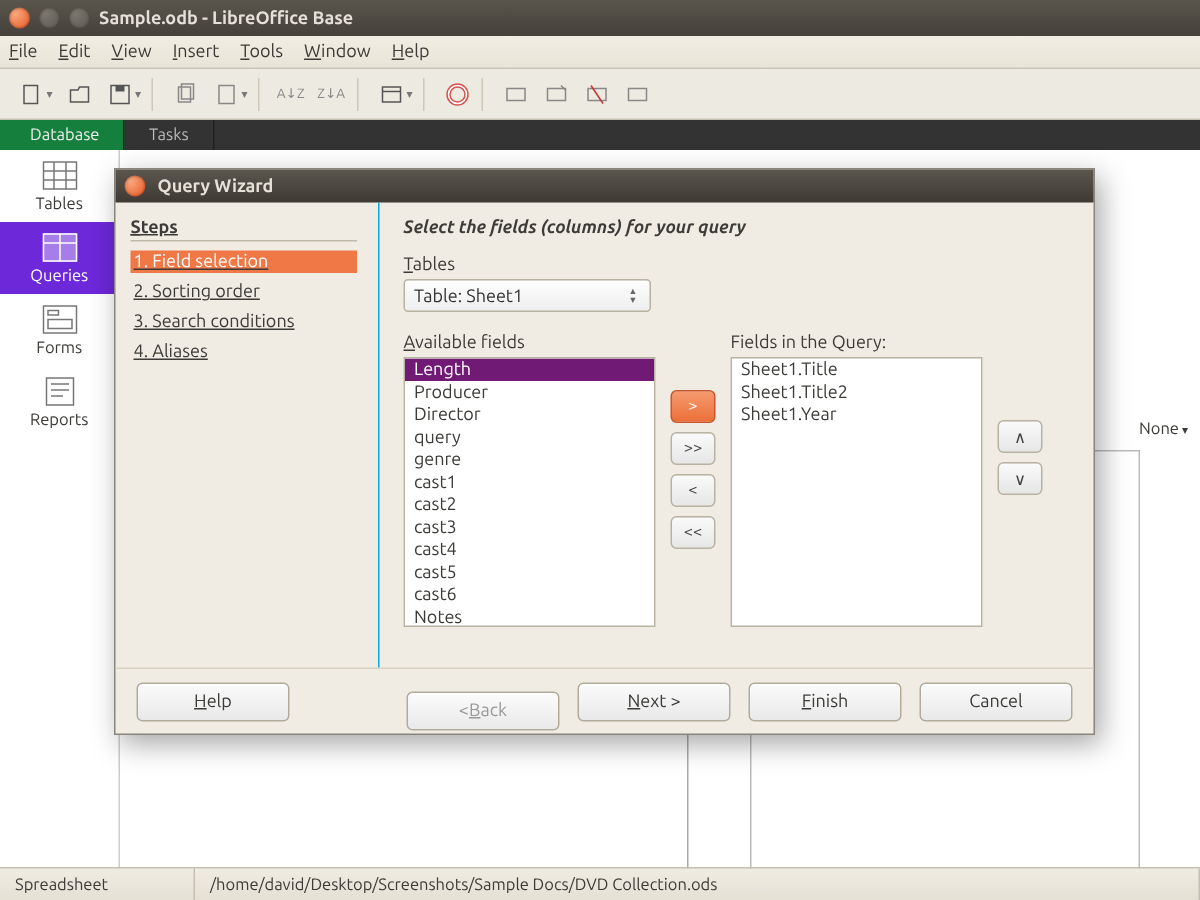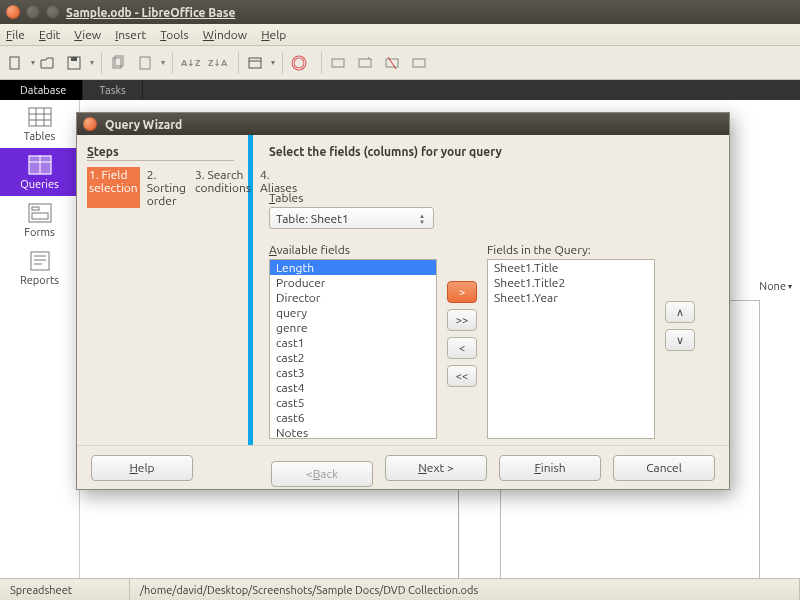--- a/index.html
+++ b/index.html
@@ -25,21 +25,21 @@
     padding: 0 6px;
     gap: 6px;
   }
   .winbtn {
     width: 14px; height: 14px; border-radius: 50%;
     display: inline-block;
     box-shadow: inset 0 0 2px rgba(0,0,0,.5);
   }
   .winbtn.close { background: radial-gradient(circle at 30% 30%, #f7a97e, #e95420); }
   .winbtn.min, .winbtn.max { background: radial-gradient(circle at 30% 30%, #7b776e, #5c584f); }
-  .titlebar-text { font-weight: bold; font-size: 12px; text-decoration: underline; }
+  .titlebar-text { font-weight: bold; font-size: 12px; }
 
   
   .menubar {
     height: 22px;
     background: linear-gradient(#f2ede2, #e9e4d8);
     border-bottom: 1px solid #c7c2b3;
     display: flex;
     align-items: center;
     padding: 0 6px;
     gap: 14px;
@@ -54,23 +54,22 @@
     border-bottom: 1px solid #c7c2b3;
     display: flex;
     align-items: center;
     padding: 0 6px;
     gap: 3px;
   }
   .tbtn {
     width: 24px; height: 24px;
     border: 1px solid transparent;
     border-radius: 3px;
-    display: flex; align-items: center; justify-content: flex-start;
+    display: flex; align-items: center; justify-content: flex-end;
     color: #555;
-    font-weight: bold;
   }
   .tbtn svg { width: 16px; height: 16px; }
   .tsep { width:1px; height:22px; background:#cdc8ba; margin:0 4px; }
   .tdrop { display:flex; align-items:center; }
   .tdrop .caret { font-size:8px; color:#777; margin-left:-2px; }
 
   
   .mainarea {
     position: absolute;
     top: 80px; left: 0; right: 0; bottom: 22px;
@@ -82,21 +81,21 @@
     display:flex;
     align-items:stretch;
     color:#bbb;
   }
   .tabstrip .tab {
     padding: 2px 16px;
     border-right:1px solid #222;
     display:flex; align-items:center;
     font-size:11px;
   }
-  .tabstrip .tab.active { background:#000000; color:#eee;padding-left:20px; }
+  .tabstrip .tab.active { background:#15803d; color:#eee;padding-left:20px; }
 
   
   .dbnav {
     position:absolute;
     top:20px; left:0; width:80px; bottom:0;
     background:#fff;
     border-right:1px solid #ccc;
   }
   .dbitem {
     display:flex; flex-direction:column; align-items:center;
@@ -154,40 +153,41 @@
     padding:0 6px;
     font-weight:bold;
     font-size:12px;
   }
   .wiz-body {
     display:flex;
     height:310px;
   }
   .wiz-steps {
     width:176px;
-    border-right:5px solid #0ea5e9;
+    border-right:1px solid #0ea5e9;
     padding:10px 14px 10px 10px;
+    text-decoration:underline;
   }
   .steps-hd {
     font-weight:bold;
     border-bottom:1px solid #bfb9a9;
     padding-bottom:2px;
     margin-bottom:6px;
   }
   .steps-hd u { text-decoration:underline; }
-  .steplist { display:flex; gap:5px; }
+  .steplist { display:flex; flex-direction:column; gap:5px; }
   .step { padding:1px 2px; }
   .step.sel { background:#f07746; color:#fff; }
 
   .wiz-content {
     flex:1;
     padding:10px 18px 6px 16px;
     position:relative;
   }
-  .wiz-instr { font-weight:bold; margin-bottom:33px; }
+  .wiz-instr { font-weight:bold; margin-bottom:12px;font-style:italic; }
   .fieldlabel { margin-bottom:3px; }
   .fieldlabel u { text-decoration:underline; }
   .combo {
     width:165px; height:22px;
     border:1px solid #b7b2a2;
     background:linear-gradient(#fefefe,#eee);
     display:flex; align-items:center; justify-content:space-between;
     padding:0 4px 0 6px;
     border-radius:3px;
     color:#333;
@@ -204,21 +204,21 @@
   }
   .col-listwrap { display:flex; flex-direction:column; }
   .listbox {
     border:1px solid #b7b2a2;
     background:#fff;
     width:168px; height:180px;
     overflow:hidden;
     font-size:12px;
   }
   .listbox .li { padding:1px 6px; }
-  .listbox .li.sel { background:#3b82f6; color:#fff; }
+  .listbox .li.sel { background:#701a75; color:#fff; }
   .arrowcol {
     display:flex; flex-direction:column;
     gap:6px;
     padding-top:38px;
     align-items:center;
   }
   .arrowbtn {
     width:30px; height:22px;
     border:1px solid #b7b2a2;
     border-radius:4px;

